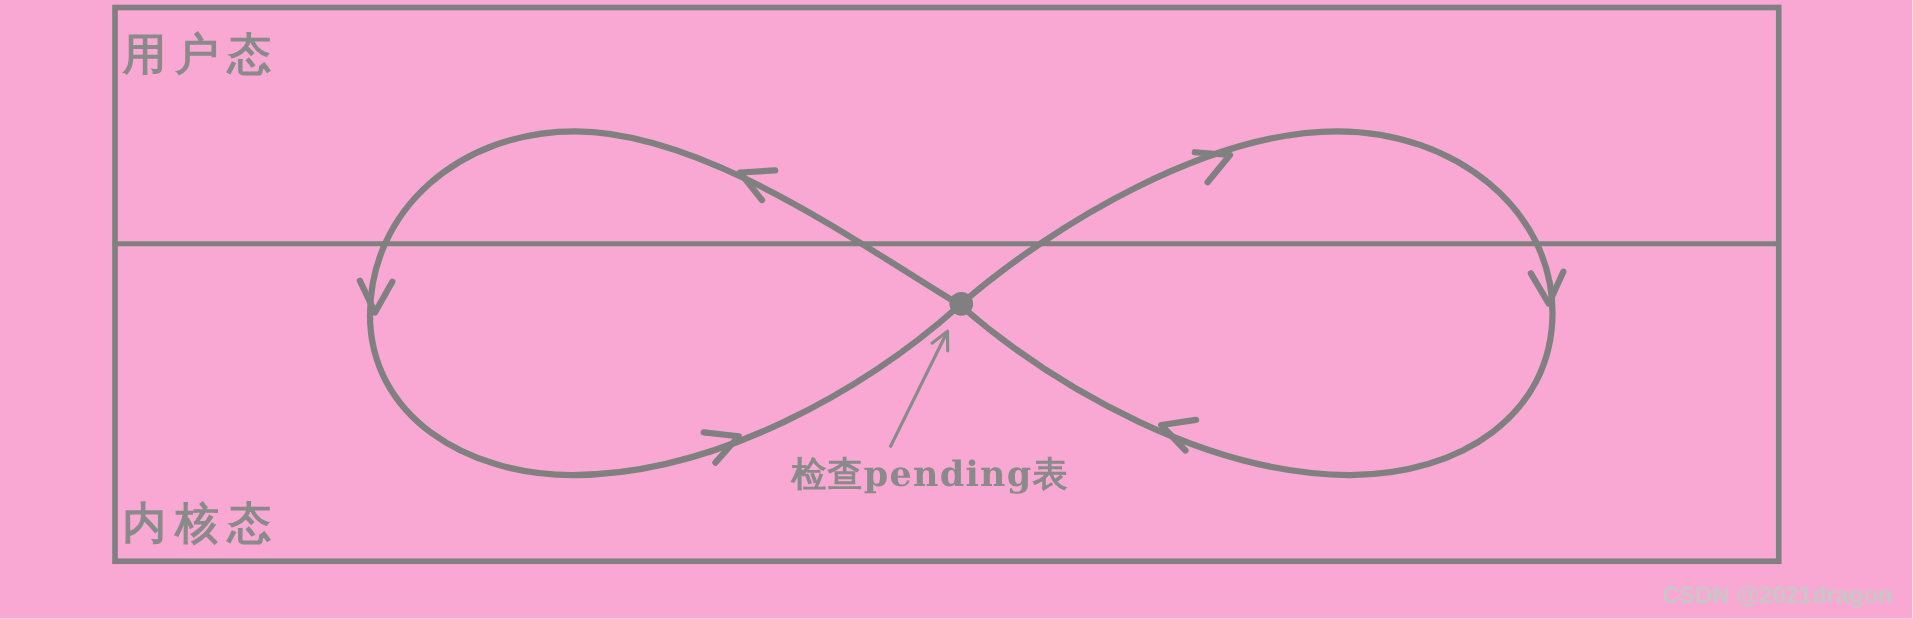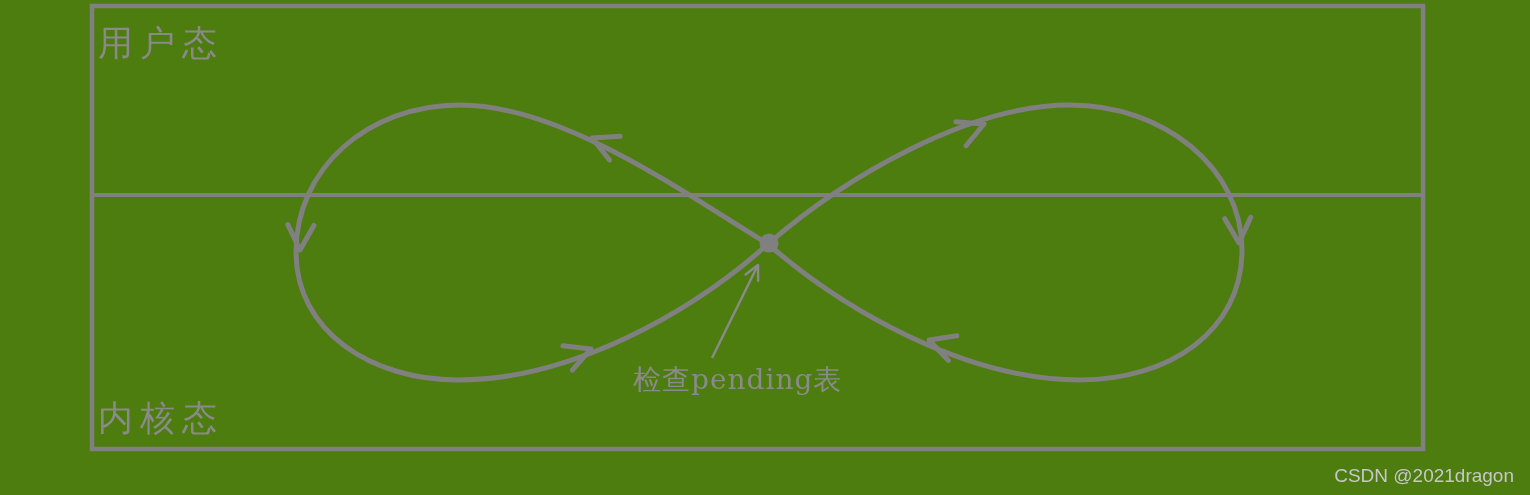--- a/index.html
+++ b/index.html
@@ -5,22 +5,23 @@
   html, body {
     margin: 0;
     padding: 0;
     background: #ffffff;
     font-family: "DejaVu Serif", serif;
   }
   .stage {
     position: relative;
     width: 1530px;
     height: 495px;
-    background: #4d7c0f;
+    background: #f9a8d4;
     overflow: hidden;
+    font-weight: bold;
   }
   svg { display: block; }
   .cjk-label {
     font-family: "DejaVu Serif", "Liberation Serif", serif;
     fill: #8a8a8a;
   }
   .mode-label { font-size: 35px; letter-spacing: 7px; }
   .annotation-label { font-size: 28px; letter-spacing: 1px; }
   .watermark-text {
     font-family: "Liberation Sans", "DejaVu Sans", sans-serif;

